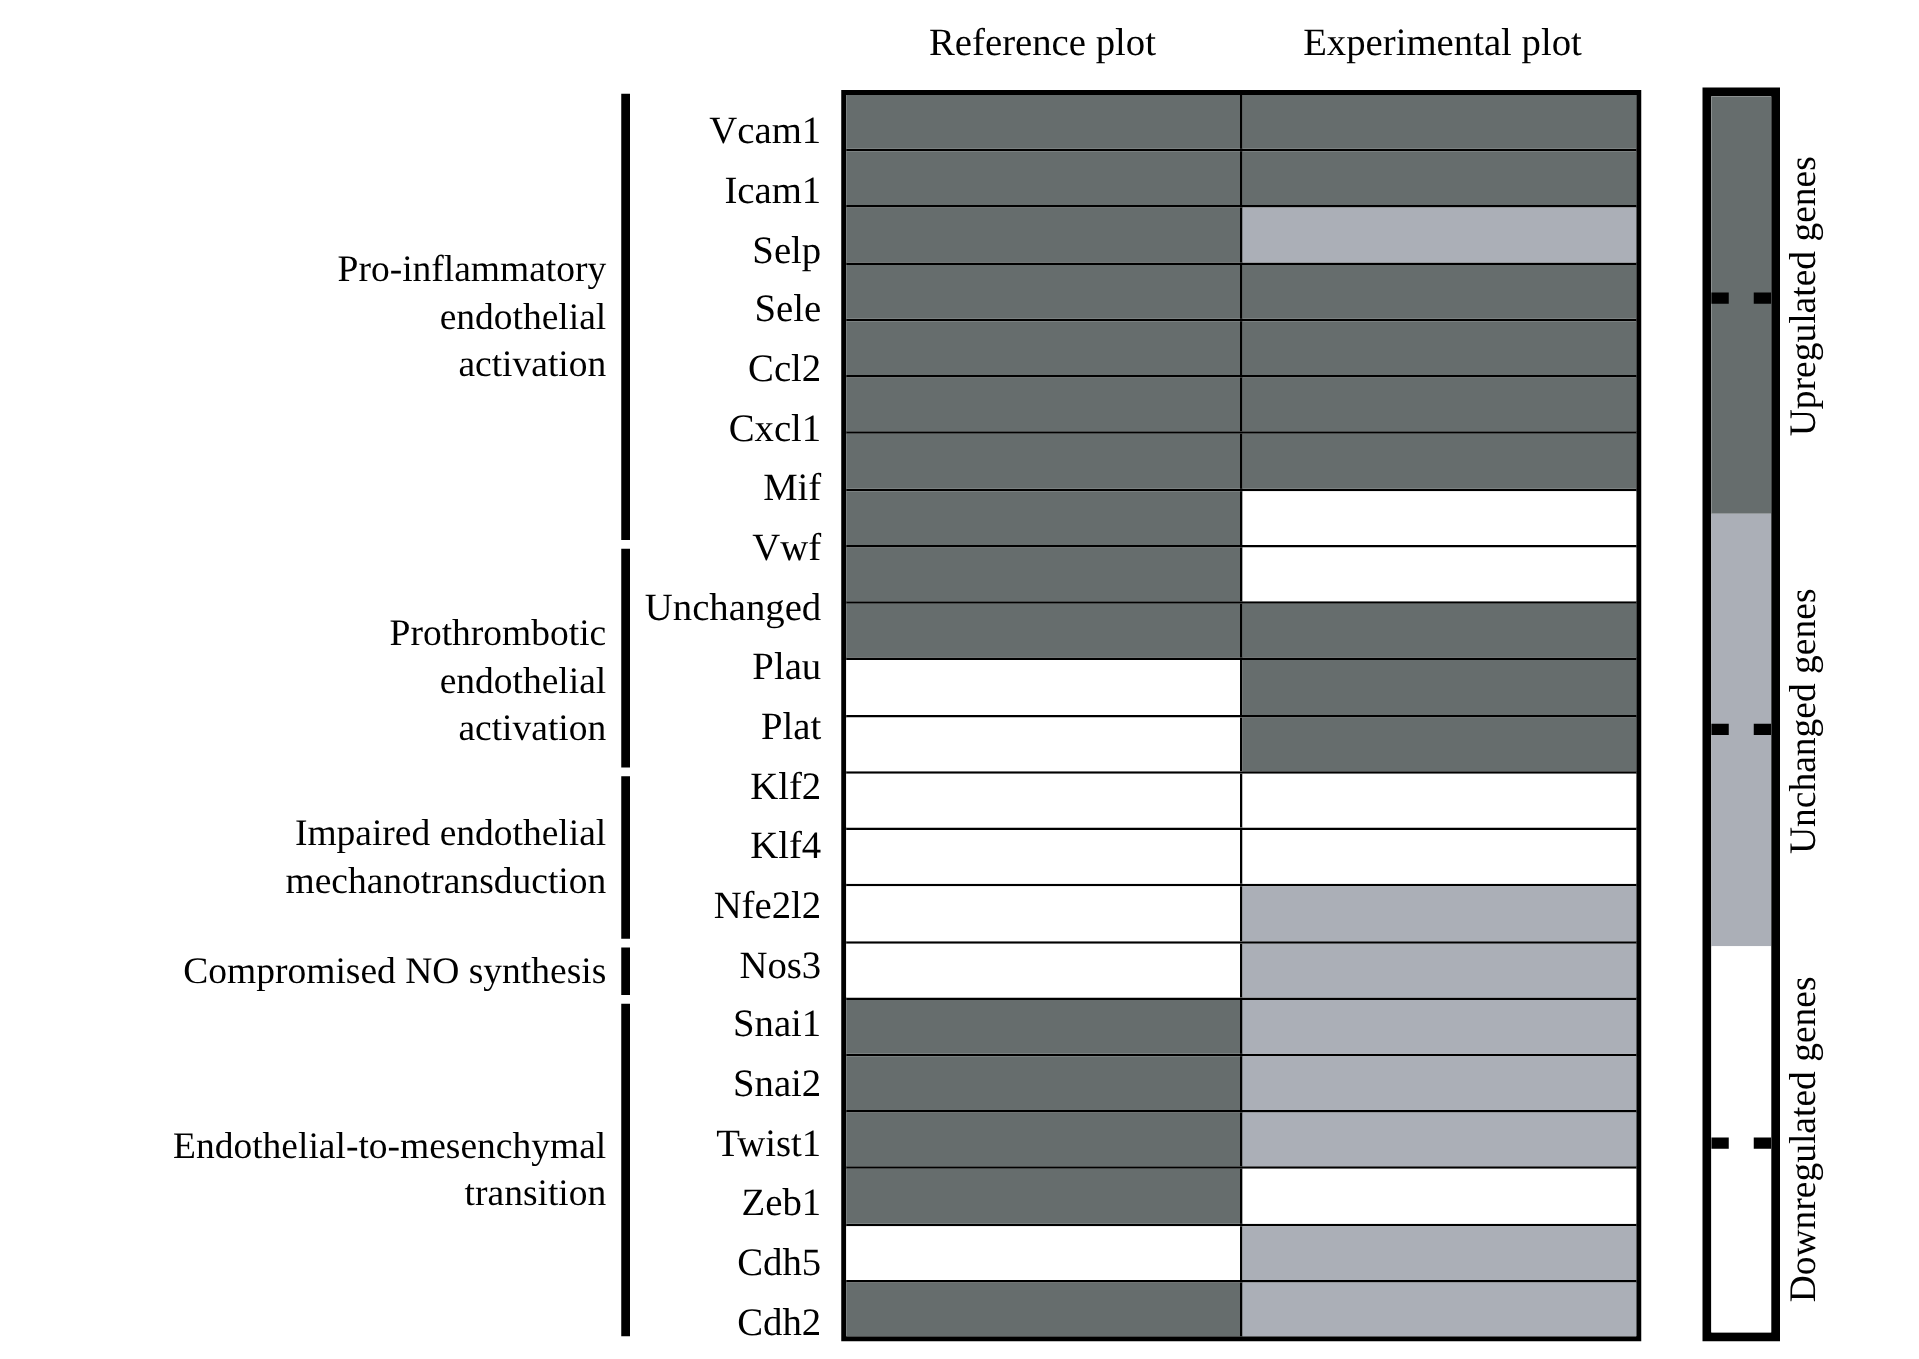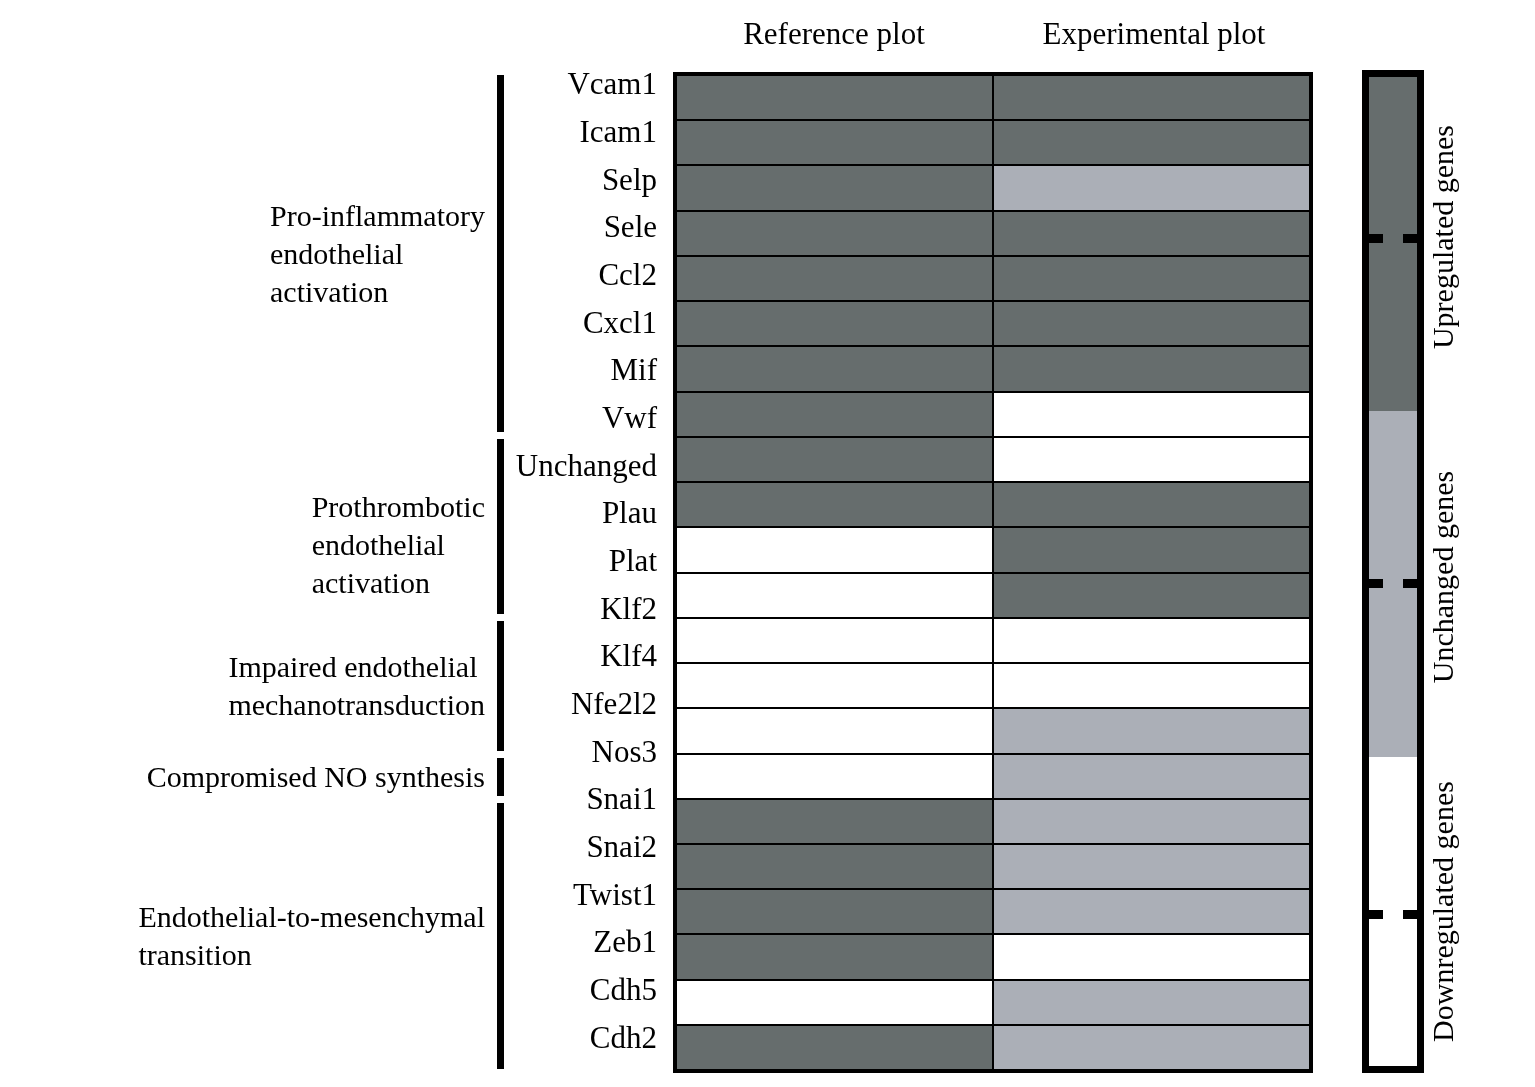--- a/index.html
+++ b/index.html
@@ -51,21 +51,21 @@
     border-right:2px solid #000;
   }
   .hcell:last-child{border-right:none;}
   .c-up{background:#666d6d;}
   .c-unch{background:#abafb7;}
   .c-down{background:#ffffff;}
 
   
   #gene-labels{
     position:absolute;
-    left:495px;top:60px;
+    left:495px;top:80px;
     width:168px;height:1001px;
     display:flex;flex-direction:column;
   }
   .gene-label{
     flex:1 1 0;
     display:flex;align-items:center;justify-content:flex-end;
     font-size:31px;
     line-height:31px;
     padding-right:6px;
     white-space:nowrap;
@@ -77,21 +77,21 @@
     position:absolute;
     left:497px;
     width:7px;
     background:#000;
   }
 
   
   .cat-label{
     position:absolute;
     right:1050px;
-    text-align:left;
+    text-align:right;
     font-size:30px;
     line-height:38px;
     white-space:pre-line;
   }
 
   
   #legend{
     position:absolute;
     left:1362px;top:70px;
     width:62px;height:1003px;

